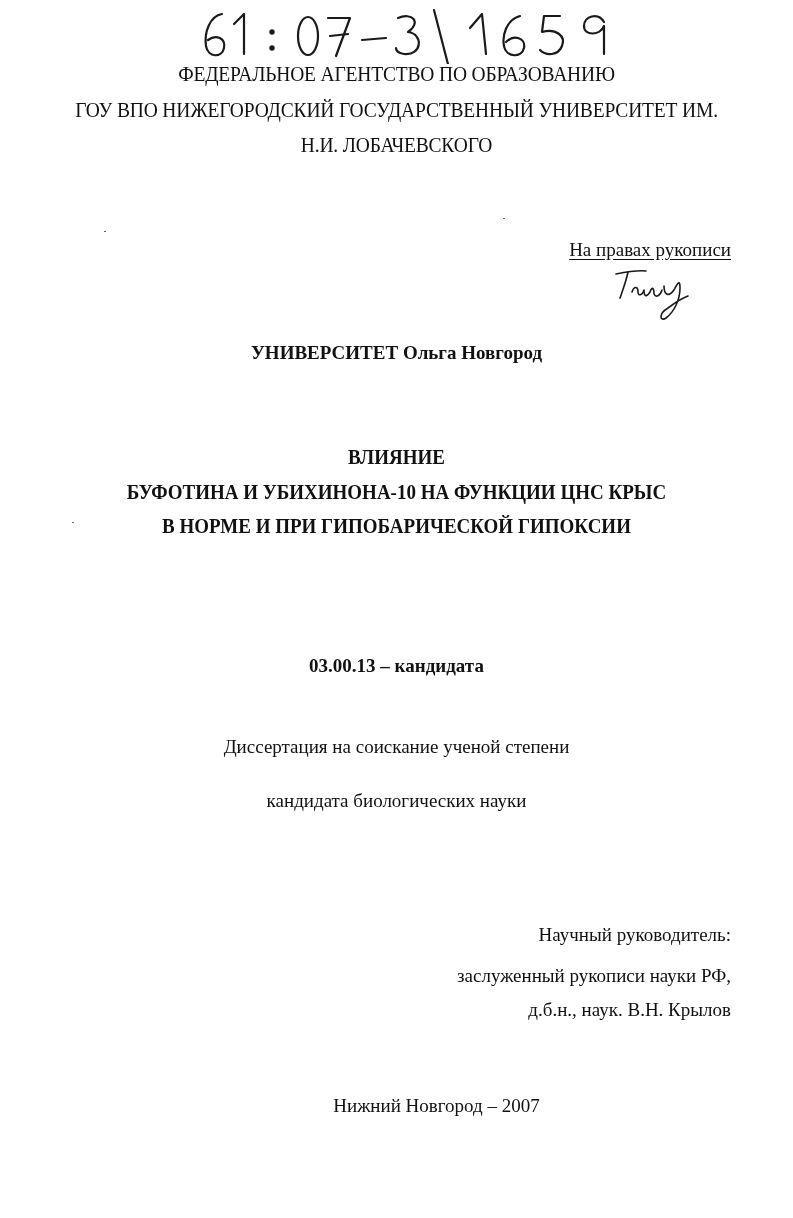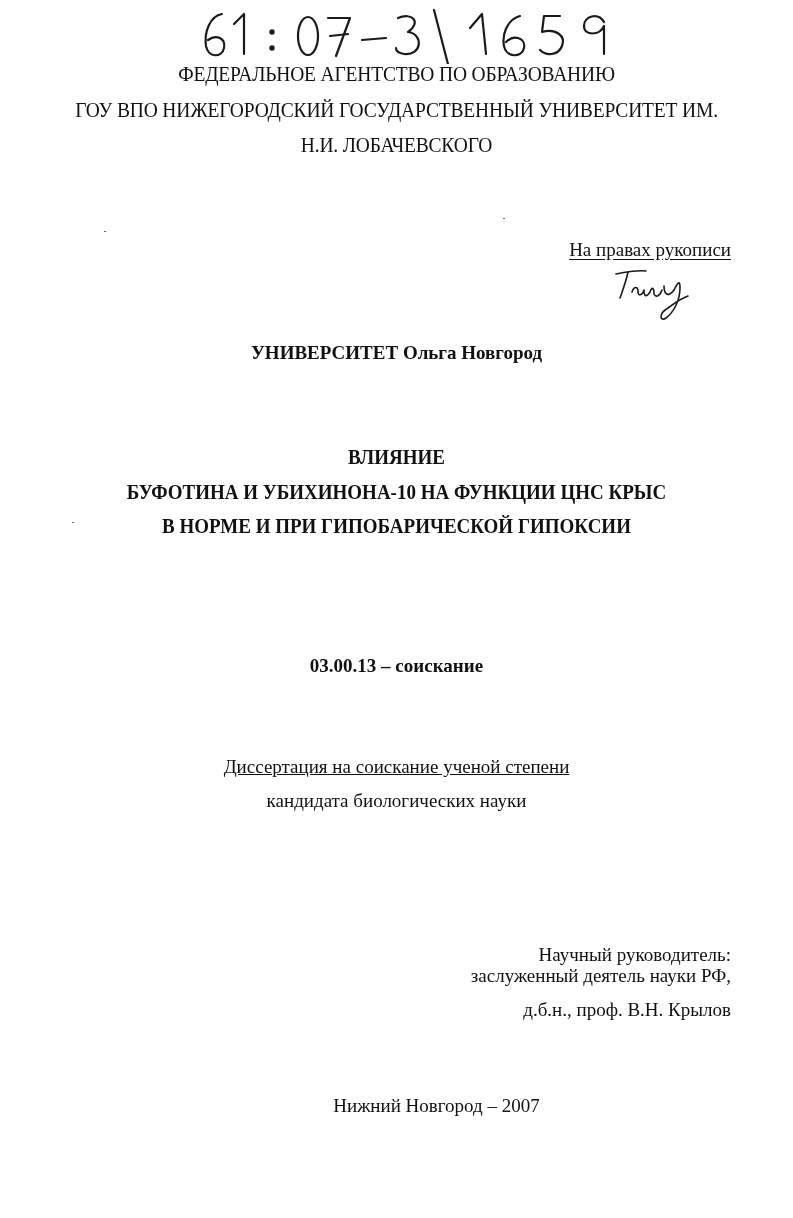--- a/index.html
+++ b/index.html
@@ -120,22 +120,22 @@
 
 <div class="center-line body-line bold" style="top:342px; font-size:19px;">
   <span>УНИВЕРСИТЕТ</span>
   <span>Ольга Новгород</span>
 </div>
 
 <div class="center-line title-line" style="top:446px;">ВЛИЯНИЕ</div>
 <div class="center-line title-line" style="top:481px;">БУФОТИНА И УБИХИНОНА-10 НА ФУНКЦИИ ЦНС КРЫС</div>
 <div class="center-line title-line" style="top:515px;">В НОРМЕ И ПРИ ГИПОБАРИЧЕСКОЙ ГИПОКСИИ</div>
 
-<div class="center-line bold" style="top:655px; font-size:19px;">03.00.13 – соискание</div>
+<div class="center-line bold" style="top:655px; font-size:19px;">03.00.13 – кандидата</div>
 
-<div class="center-line body-line" style="top:756px;text-decoration:underline;">Диссертация на соискание ученой степени</div>
+<div class="center-line body-line" style="top:736px;">Диссертация на соискание ученой степени</div>
 <div class="center-line body-line" style="top:790px;">кандидата биологических науки</div>
 
-<div class="right-block" style="top:944px;margin-left:14px;">Научный руководитель:</div>
-<div class="right-block" style="top:965px;">заслуженный деятель науки РФ,</div>
-<div class="right-block" style="top:999px;">д.б.н., проф. В.Н. Крылов</div>
+<div class="right-block" style="top:924px;margin-left:14px;">Научный руководитель:</div>
+<div class="right-block" style="top:965px;">заслуженный рукописи науки РФ,</div>
+<div class="right-block" style="top:999px;">д.б.н., наук. В.Н. Крылов</div>
 
 <div class="center-line body-line" style="top:1095px;padding-left:40px;">Нижний Новгород – 2007</div>
 
 </body></html>

